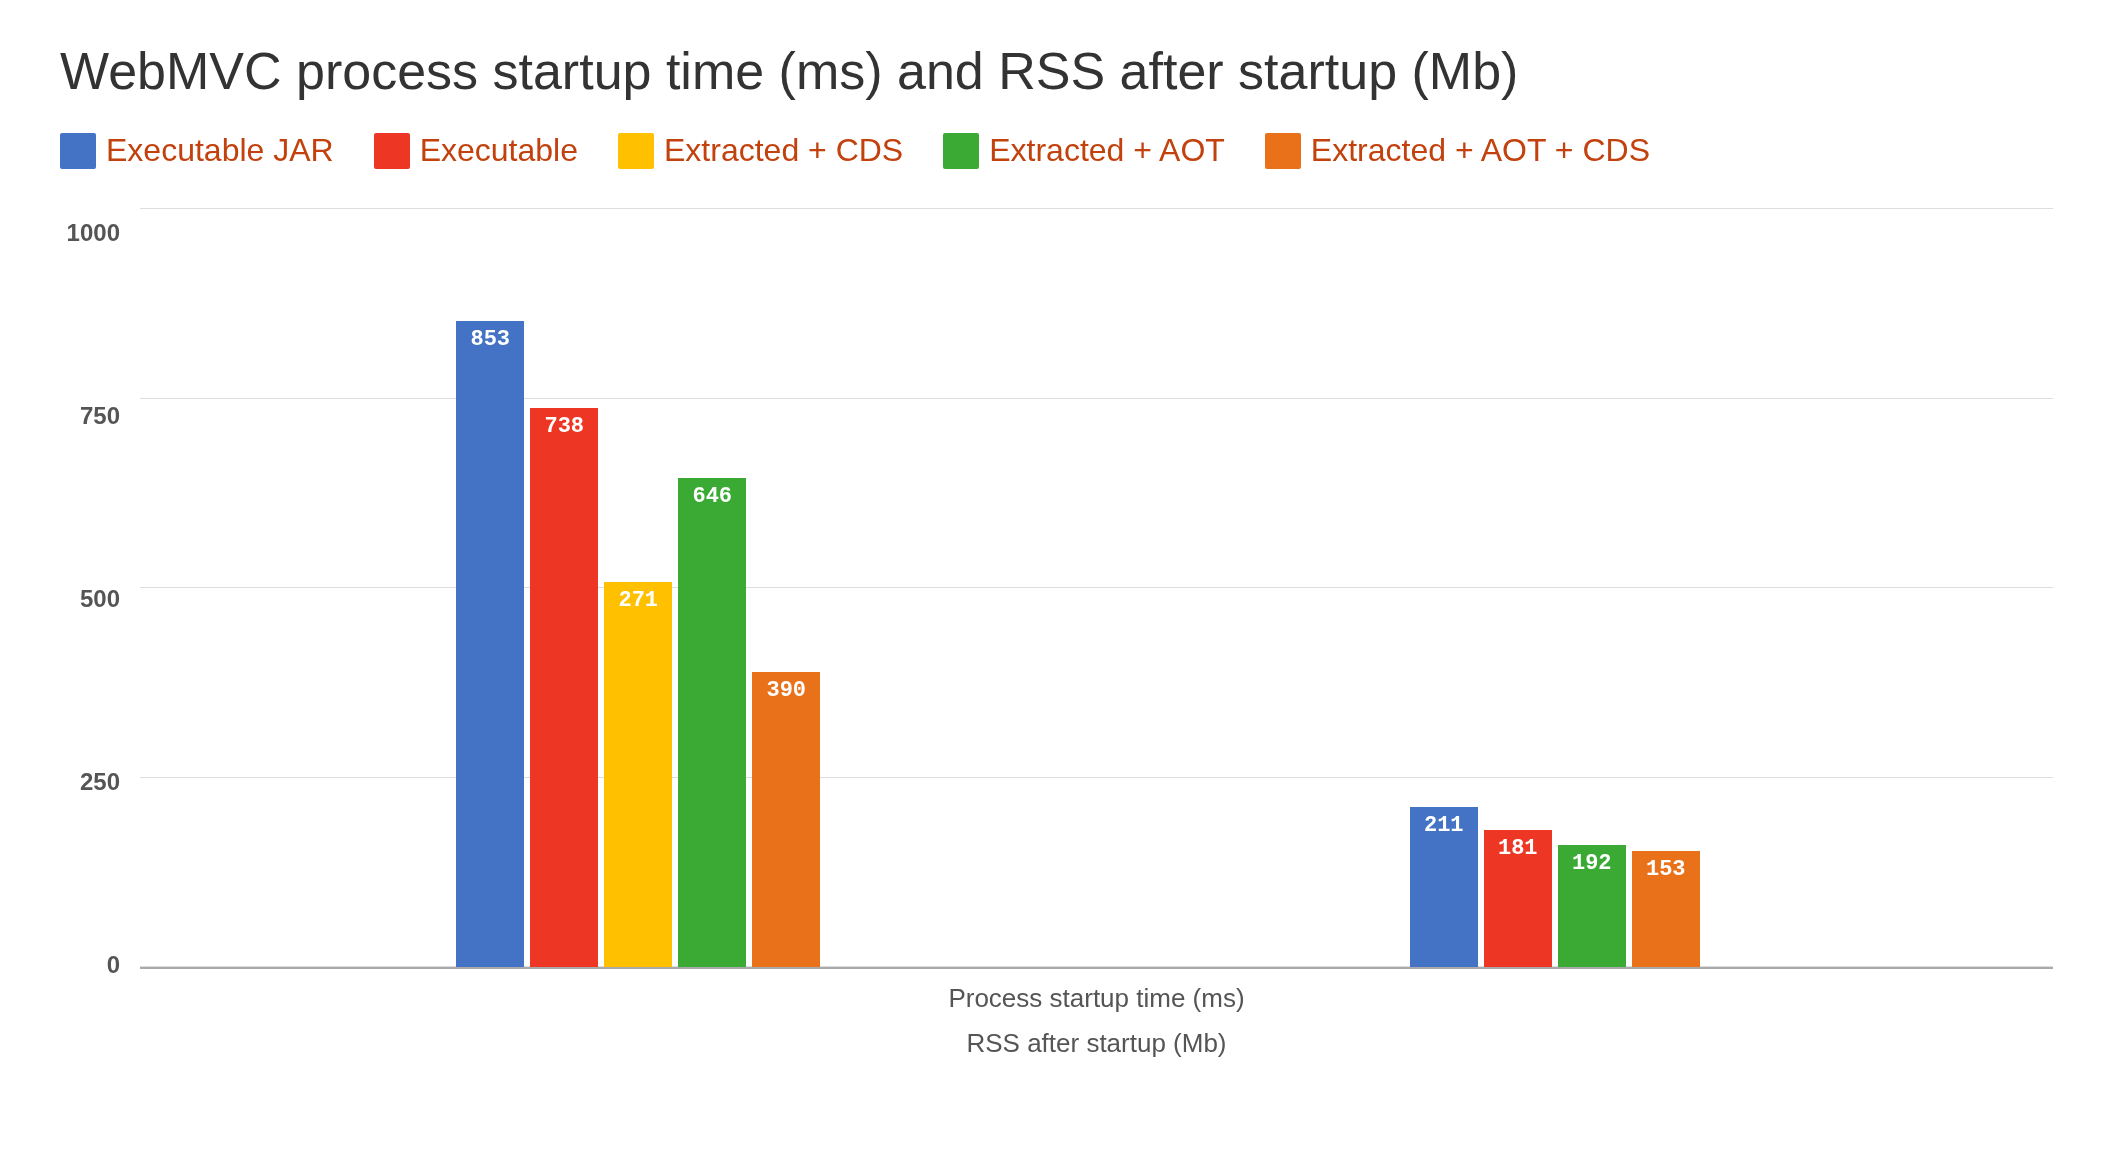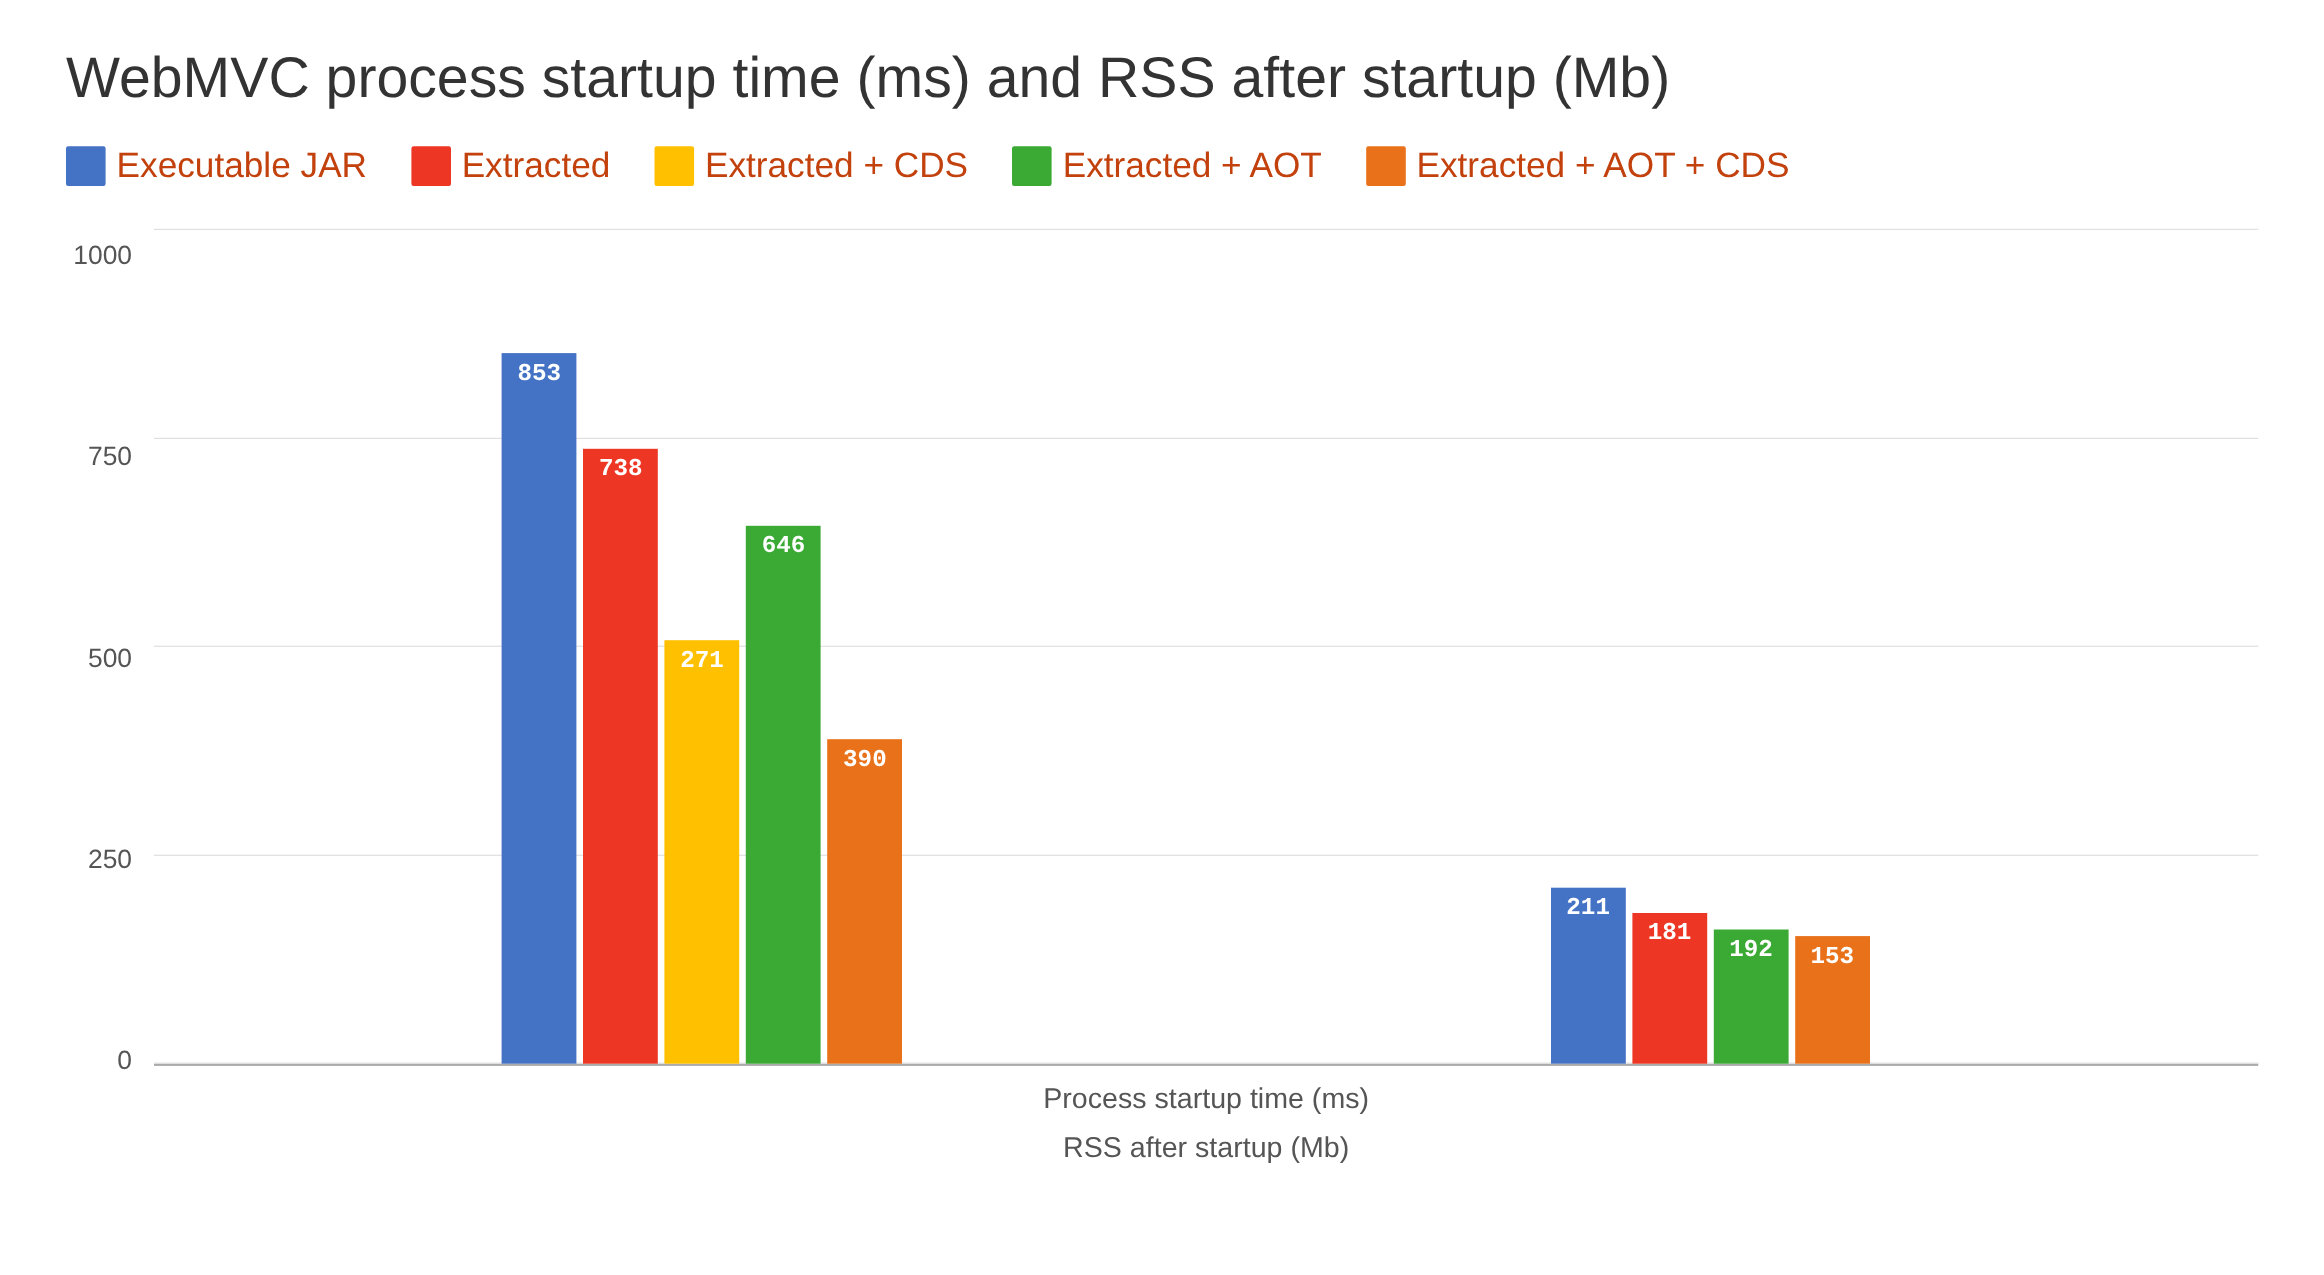--- a/index.html
+++ b/index.html
@@ -47,20 +47,21 @@
     }
     .y-axis {
       display: flex;
       flex-direction: column;
       justify-content: space-between;
       align-items: flex-end;
       padding-right: 20px;
       padding-bottom: 50px;
       padding-top: 10px;
       width: 80px;
+      font-weight: bold;
     }
     .y-label {
       font-size: 24px;
       color: #555;
     }
     .chart-inner {
       flex: 1;
       display: flex;
       flex-direction: column;
     }
@@ -135,21 +136,21 @@
 
 <h1 class="chart-title">WebMVC process startup time (ms) and RSS after startup (Mb)</h1>
 
 <div class="legend" id="legend-container">
     <div class="legend-item">
       <div class="legend-swatch" style="background:#4472C4"></div>
       <span class="legend-label">Executable JAR</span>
     </div>
     <div class="legend-item">
       <div class="legend-swatch" style="background:#ED3624"></div>
-      <span class="legend-label">Extracted</span>
+      <span class="legend-label">Executable</span>
     </div>
     <div class="legend-item">
       <div class="legend-swatch" style="background:#FFC000"></div>
       <span class="legend-label">Extracted + CDS</span>
     </div>
     <div class="legend-item">
       <div class="legend-swatch" style="background:#3AAA35"></div>
       <span class="legend-label">Extracted + AOT</span>
     </div>
     <div class="legend-item">

